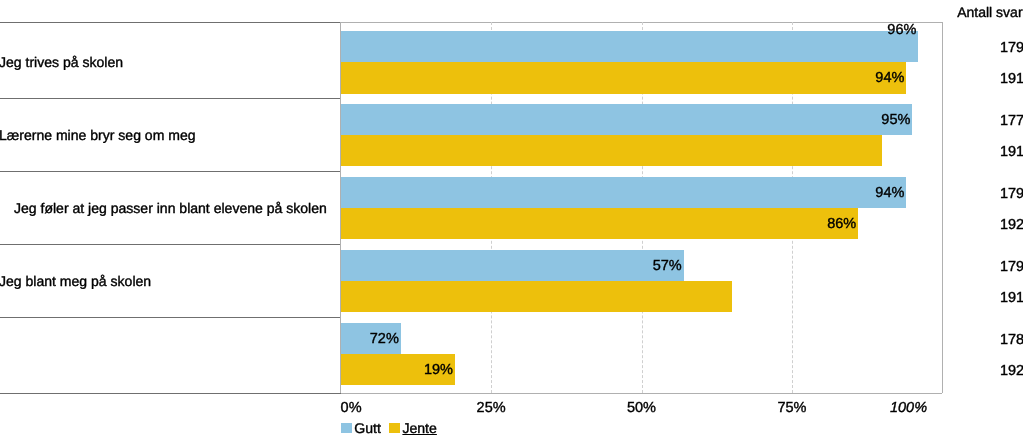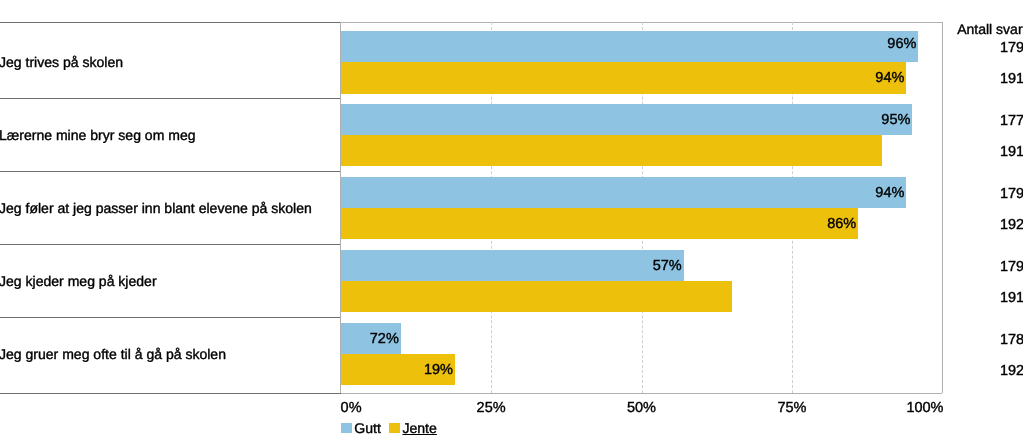--- a/index.html
+++ b/index.html
@@ -36,54 +36,53 @@
   <div class="hline dark" style="left:0px;top:317.4px;width:340.6px;"></div>
   <div class="hline dark" style="left:0px;top:393.2px;width:340.6px;"></div>
   <div class="hline light" style="left:340.6px;top:393.2px;width:601.9px;"></div>
   <div class="vline" style="left:340.0px;top:22.2px;height:371.0px;"></div>
   <div class="vline" style="left:941.9px;top:22.2px;height:371.0px;"></div>
   <div class="grid" style="left:491.1px;top:22.2px;height:371.0px;"></div>
   <div class="grid" style="left:641.5px;top:22.2px;height:371.0px;"></div>
   <div class="grid" style="left:792.0px;top:22.2px;height:371.0px;"></div>
   <div class="cat" style="left:-1px;top:54.15px;">Jeg trives på skolen</div>
   <div class="bar" style="left:340.6px;top:31.38px;width:577.8px;height:31.07px;background:#8EC4E2;"></div>
-  <div class="blab" style="left:340.6px;top:36px;width:575.8px;">96%</div>
+  <div class="blab" style="left:340.6px;top:22px;width:575.8px;">96%</div>
   <div class="cnt" style="left:952.5px;top:39.72px;width:71.7px;">179</div>
   <div class="bar" style="left:340.6px;top:62.45px;width:565.8px;height:31.07px;background:#EDC00C;"></div>
   <div class="blab" style="left:340.6px;top:70.48px;width:563.8px;">94%</div>
   <div class="cnt" style="left:952.5px;top:70.78px;width:71.7px;">191</div>
   <div class="cat" style="left:-1px;top:127.11px;">Lærerne mine bryr seg om meg</div>
   <div class="bar" style="left:340.6px;top:104.34px;width:571.8px;height:31.07px;background:#8EC4E2;"></div>
   <div class="blab" style="left:340.6px;top:112.38px;width:569.8px;">95%</div>
   <div class="cnt" style="left:952.5px;top:112.67px;width:71.7px;">177</div>
   <div class="bar" style="left:340.6px;top:135.41px;width:541.7px;height:31.07px;background:#EDC00C;"></div>
   <div class="cnt" style="left:952.5px;top:143.75px;width:71.7px;">191</div>
-  <div class="cat" style="left:-1px;top:200.07px;">Jeg føler at jeg passer inn blant elevene på skolen</div>
+  <div class="cat" style="left:-1px;top:200.07px;padding-left:15px;">Jeg føler at jeg passer inn blant elevene på skolen</div>
   <div class="bar" style="left:340.6px;top:177.30px;width:565.8px;height:31.07px;background:#8EC4E2;"></div>
   <div class="blab" style="left:340.6px;top:185.34px;width:563.8px;">94%</div>
   <div class="cnt" style="left:952.5px;top:185.64px;width:71.7px;">179</div>
   <div class="bar" style="left:340.6px;top:208.37px;width:517.6px;height:31.07px;background:#EDC00C;"></div>
   <div class="blab" style="left:340.6px;top:216.41px;width:515.6px;">86%</div>
   <div class="cnt" style="left:952.5px;top:216.71px;width:71.7px;">192</div>
-  <div class="cat" style="left:-1px;top:273.03px;">Jeg kjeder meg på kjeder</div>
+  <div class="cat" style="left:-1px;top:273.03px;">Jeg blant meg på skolen</div>
   <div class="bar" style="left:340.6px;top:250.26px;width:343.1px;height:31.07px;background:#8EC4E2;"></div>
   <div class="blab" style="left:340.6px;top:258.30px;width:341.1px;">57%</div>
   <div class="cnt" style="left:952.5px;top:258.60px;width:71.7px;">179</div>
   <div class="bar" style="left:340.6px;top:281.33px;width:391.2px;height:31.07px;background:#EDC00C;"></div>
   <div class="cnt" style="left:952.5px;top:289.67px;width:71.7px;">191</div>
-  <div class="cat" style="left:-1px;top:345.99px;">Jeg gruer meg ofte til å gå på skolen</div>
   <div class="bar" style="left:340.6px;top:323.22px;width:60.2px;height:31.07px;background:#8EC4E2;"></div>
   <div class="blab" style="left:340.6px;top:331.25px;width:58.2px;">72%</div>
   <div class="cnt" style="left:952.5px;top:331.56px;width:71.7px;">178</div>
   <div class="bar" style="left:340.6px;top:354.29px;width:114.4px;height:31.07px;background:#EDC00C;"></div>
   <div class="blab" style="left:340.6px;top:362.32px;width:112.4px;">19%</div>
   <div class="cnt" style="left:952.5px;top:362.62px;width:71.7px;">192</div>
-  <div class="cnth" style="left:957.2px;top:21px;">Antall svar</div>
+  <div class="cnth" style="left:957.2px;top:4px;">Antall svar</div>
   <div class="tick" style="left:340.6px;top:399.8px;">0%</div>
   <div class="tick" style="left:451.1px;top:399.8px;width:80px;text-align:center;">25%</div>
   <div class="tick" style="left:601.5px;top:399.8px;width:80px;text-align:center;">50%</div>
   <div class="tick" style="left:752.0px;top:399.8px;width:80px;text-align:center;">75%</div>
-  <div class="tick" style="left:873.5px;top:399.8px;width:70px;text-align:right;">100%</div>
+  <div class="tick" style="left:873.5px;top:399.8px;width:70px;text-align:center;font-style:italic;">100%</div>
   <div class="lgsw" style="left:340.6px;top:422.6px;width:11.2px;height:10.2px;background:#8EC4E2;"></div>
   <div class="lgtx" style="left:354.2px;top:420.4px;">Gutt</div>
   <div class="lgsw" style="left:389.1px;top:422.6px;width:11.2px;height:10.2px;background:#EDC00C;"></div>
   <div class="lgtx" style="left:402.4px;top:420.4px;text-decoration:underline;">Jente</div>
 </div>
 
 </body></html>

